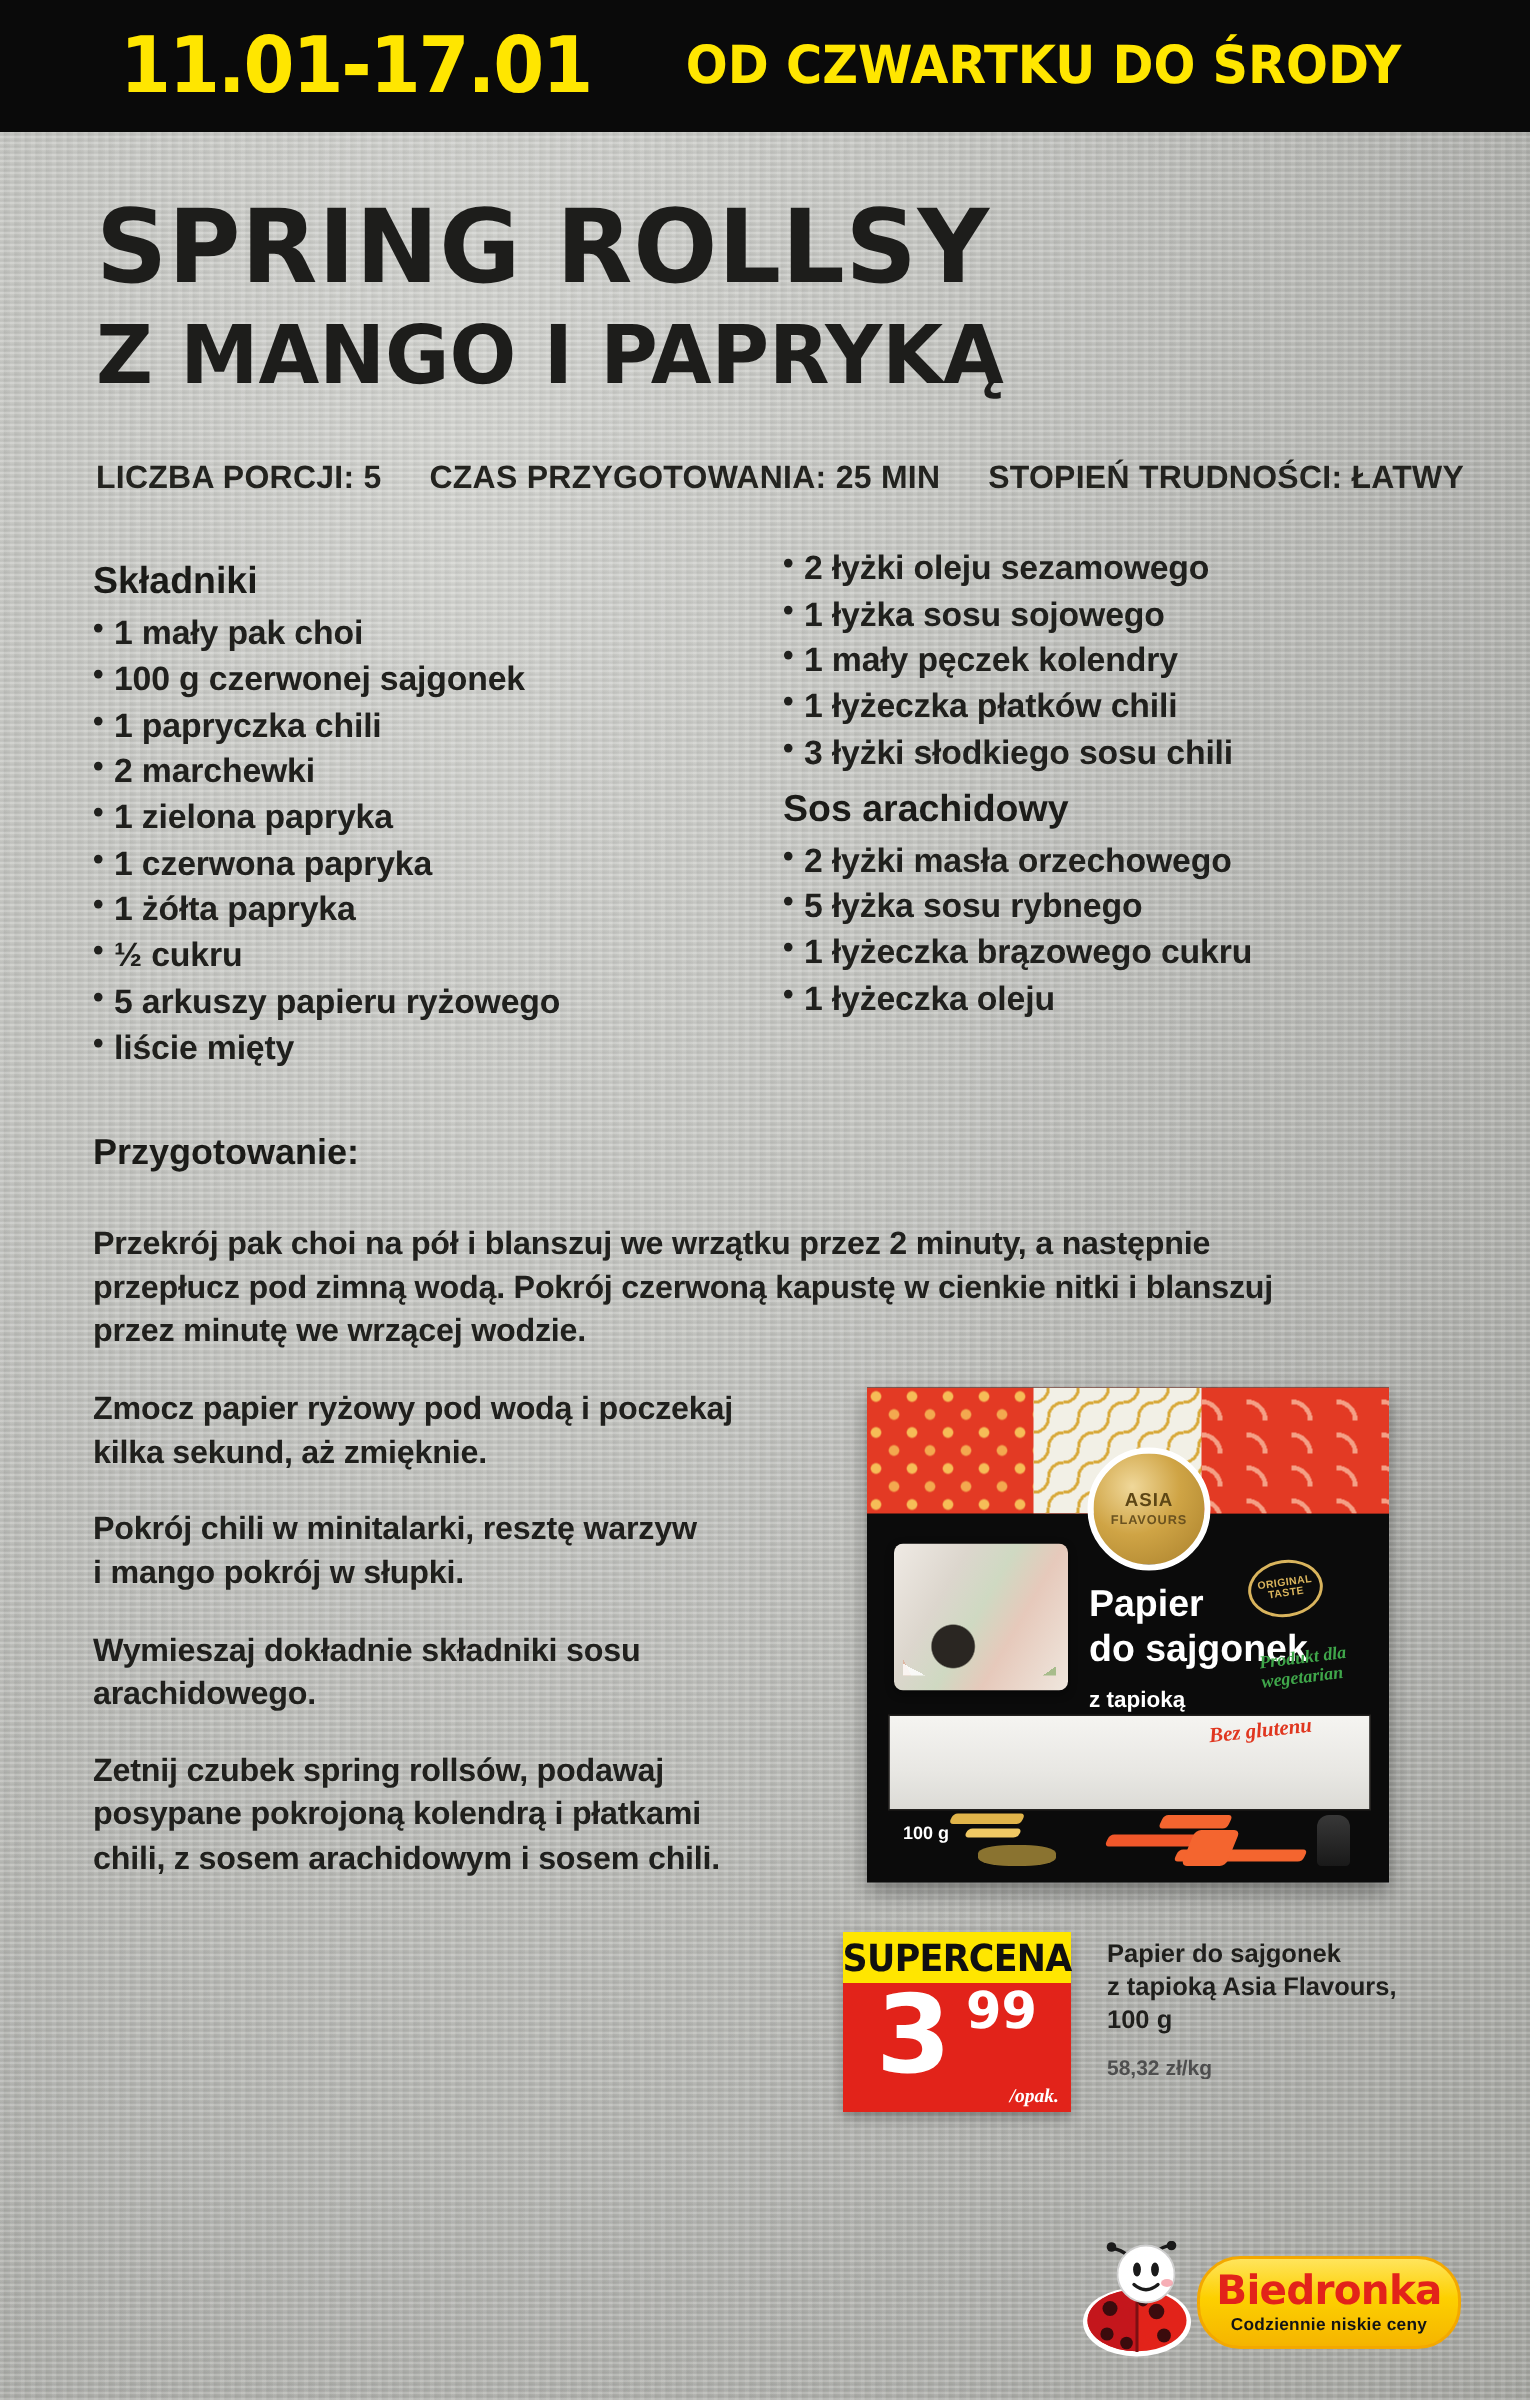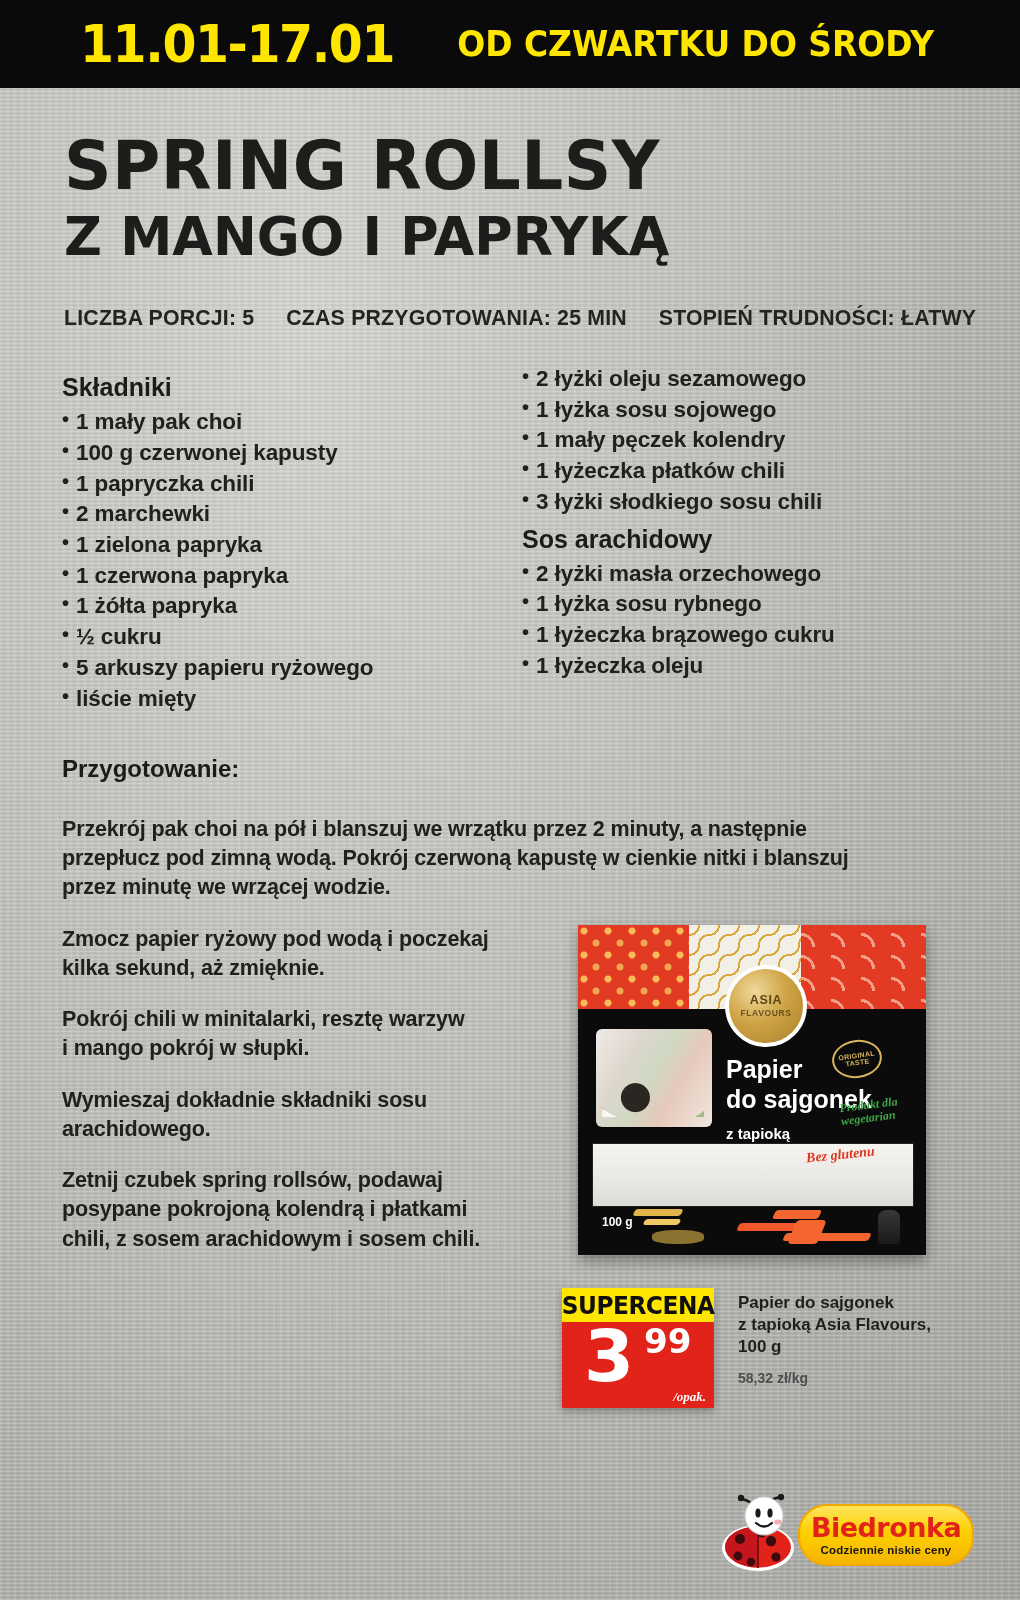--- a/index.html
+++ b/index.html
@@ -340,21 +340,21 @@
   <div id="meta">
     <span>LICZBA PORCJI: 5</span>
     <span>CZAS PRZYGOTOWANIA: 25 MIN</span>
     <span>STOPIEŃ TRUDNOŚCI: ŁATWY</span>
   </div>
 
   <div class="ing-col" id="ing-left">
     <div class="ing-head">Składniki</div>
     <ul class="ing-list">
       <li>1 mały pak choi</li>
-      <li>100 g czerwonej kapusty</li>
+      <li>100 g czerwonej sajgonek</li>
       <li>1 papryczka chili</li>
       <li>2 marchewki</li>
       <li>1 zielona papryka</li>
       <li>1 czerwona papryka</li>
       <li>1 żółta papryka</li>
       <li>½ cukru</li>
       <li>5 arkuszy papieru ryżowego</li>
       <li>liście mięty</li>
     </ul>
   </div>
@@ -363,21 +363,21 @@
     <ul class="ing-list">
       <li>2 łyżki oleju sezamowego</li>
       <li>1 łyżka sosu sojowego</li>
       <li>1 mały pęczek kolendry</li>
       <li>1 łyżeczka płatków chili</li>
       <li>3 łyżki słodkiego sosu chili</li>
     </ul>
     <div class="ing-head">Sos arachidowy</div>
     <ul class="ing-list">
       <li>2 łyżki masła orzechowego</li>
-      <li>1 łyżka sosu rybnego</li>
+      <li>5 łyżka sosu rybnego</li>
       <li>1 łyżeczka brązowego cukru</li>
       <li>1 łyżeczka oleju</li>
     </ul>
   </div>
 
   <div id="prep-head">Przygotowanie:</div>
   <div id="prep-wrap">
     <p class="prep-p">Przekrój pak choi na pół i blanszuj we wrzątku przez 2 minuty, a następnie
 przepłucz pod zimną wodą. Pokrój czerwoną kapustę w cienkie nitki i blanszuj
 przez minutę we wrzącej wodzie.</p>

